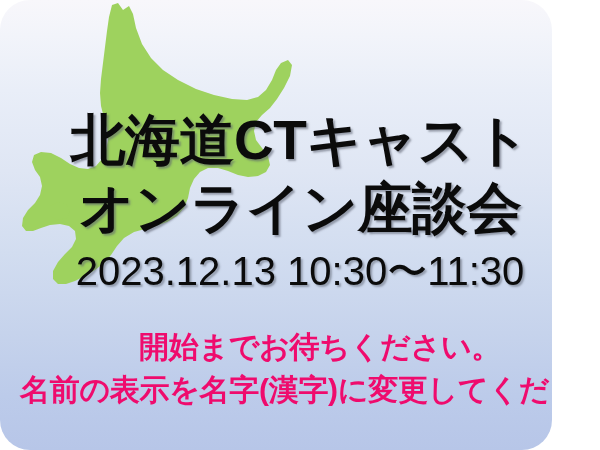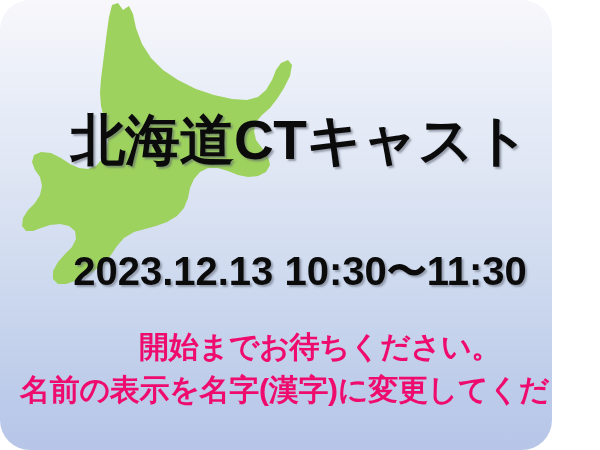--- a/index.html
+++ b/index.html
@@ -60,21 +60,21 @@
     letter-spacing: -0.5px;
     text-shadow: 2px 2px 2px rgba(90, 95, 110, 0.55);
   }
 
   #title-line-1 { top: 113px; }
   #title-line-2 { top: 181px; }
 
   #datetime-line {
     top: 251px;
     color: #0b0b0b;
-    font-weight: 700;
+    font-weight: 400;
     font-size: 40px;
     letter-spacing: 0px;
     text-shadow: 2px 2px 2px rgba(90, 95, 110, 0.5);
   }
 
   .notice-line {
     color: #ef0b6d;
     font-weight: 700;
     font-size: 30px;
     letter-spacing: -0.3px;
@@ -202,20 +202,21 @@
         L 58 220
         L 50 216
         Z
       " fill="#9ed25e"></path>
   </svg>
 
   <div class="text-stack">
 
     <div class="line title-line" id="title-line-1">北海道CTキャスト</div>
 
+    <div class="line title-line" id="title-line-2">オンライン座談会</div>
 
     <div class="line" id="datetime-line">2023.12.13  10:30〜11:30</div>
 
     <div class="line notice-line" id="notice-line-1">開始までお待ちください。</div>
 
     <div class="line notice-line" id="notice-line-2">名前の表示を名字(漢字)に変更してください。</div>
 
   </div>
 </div>
 

